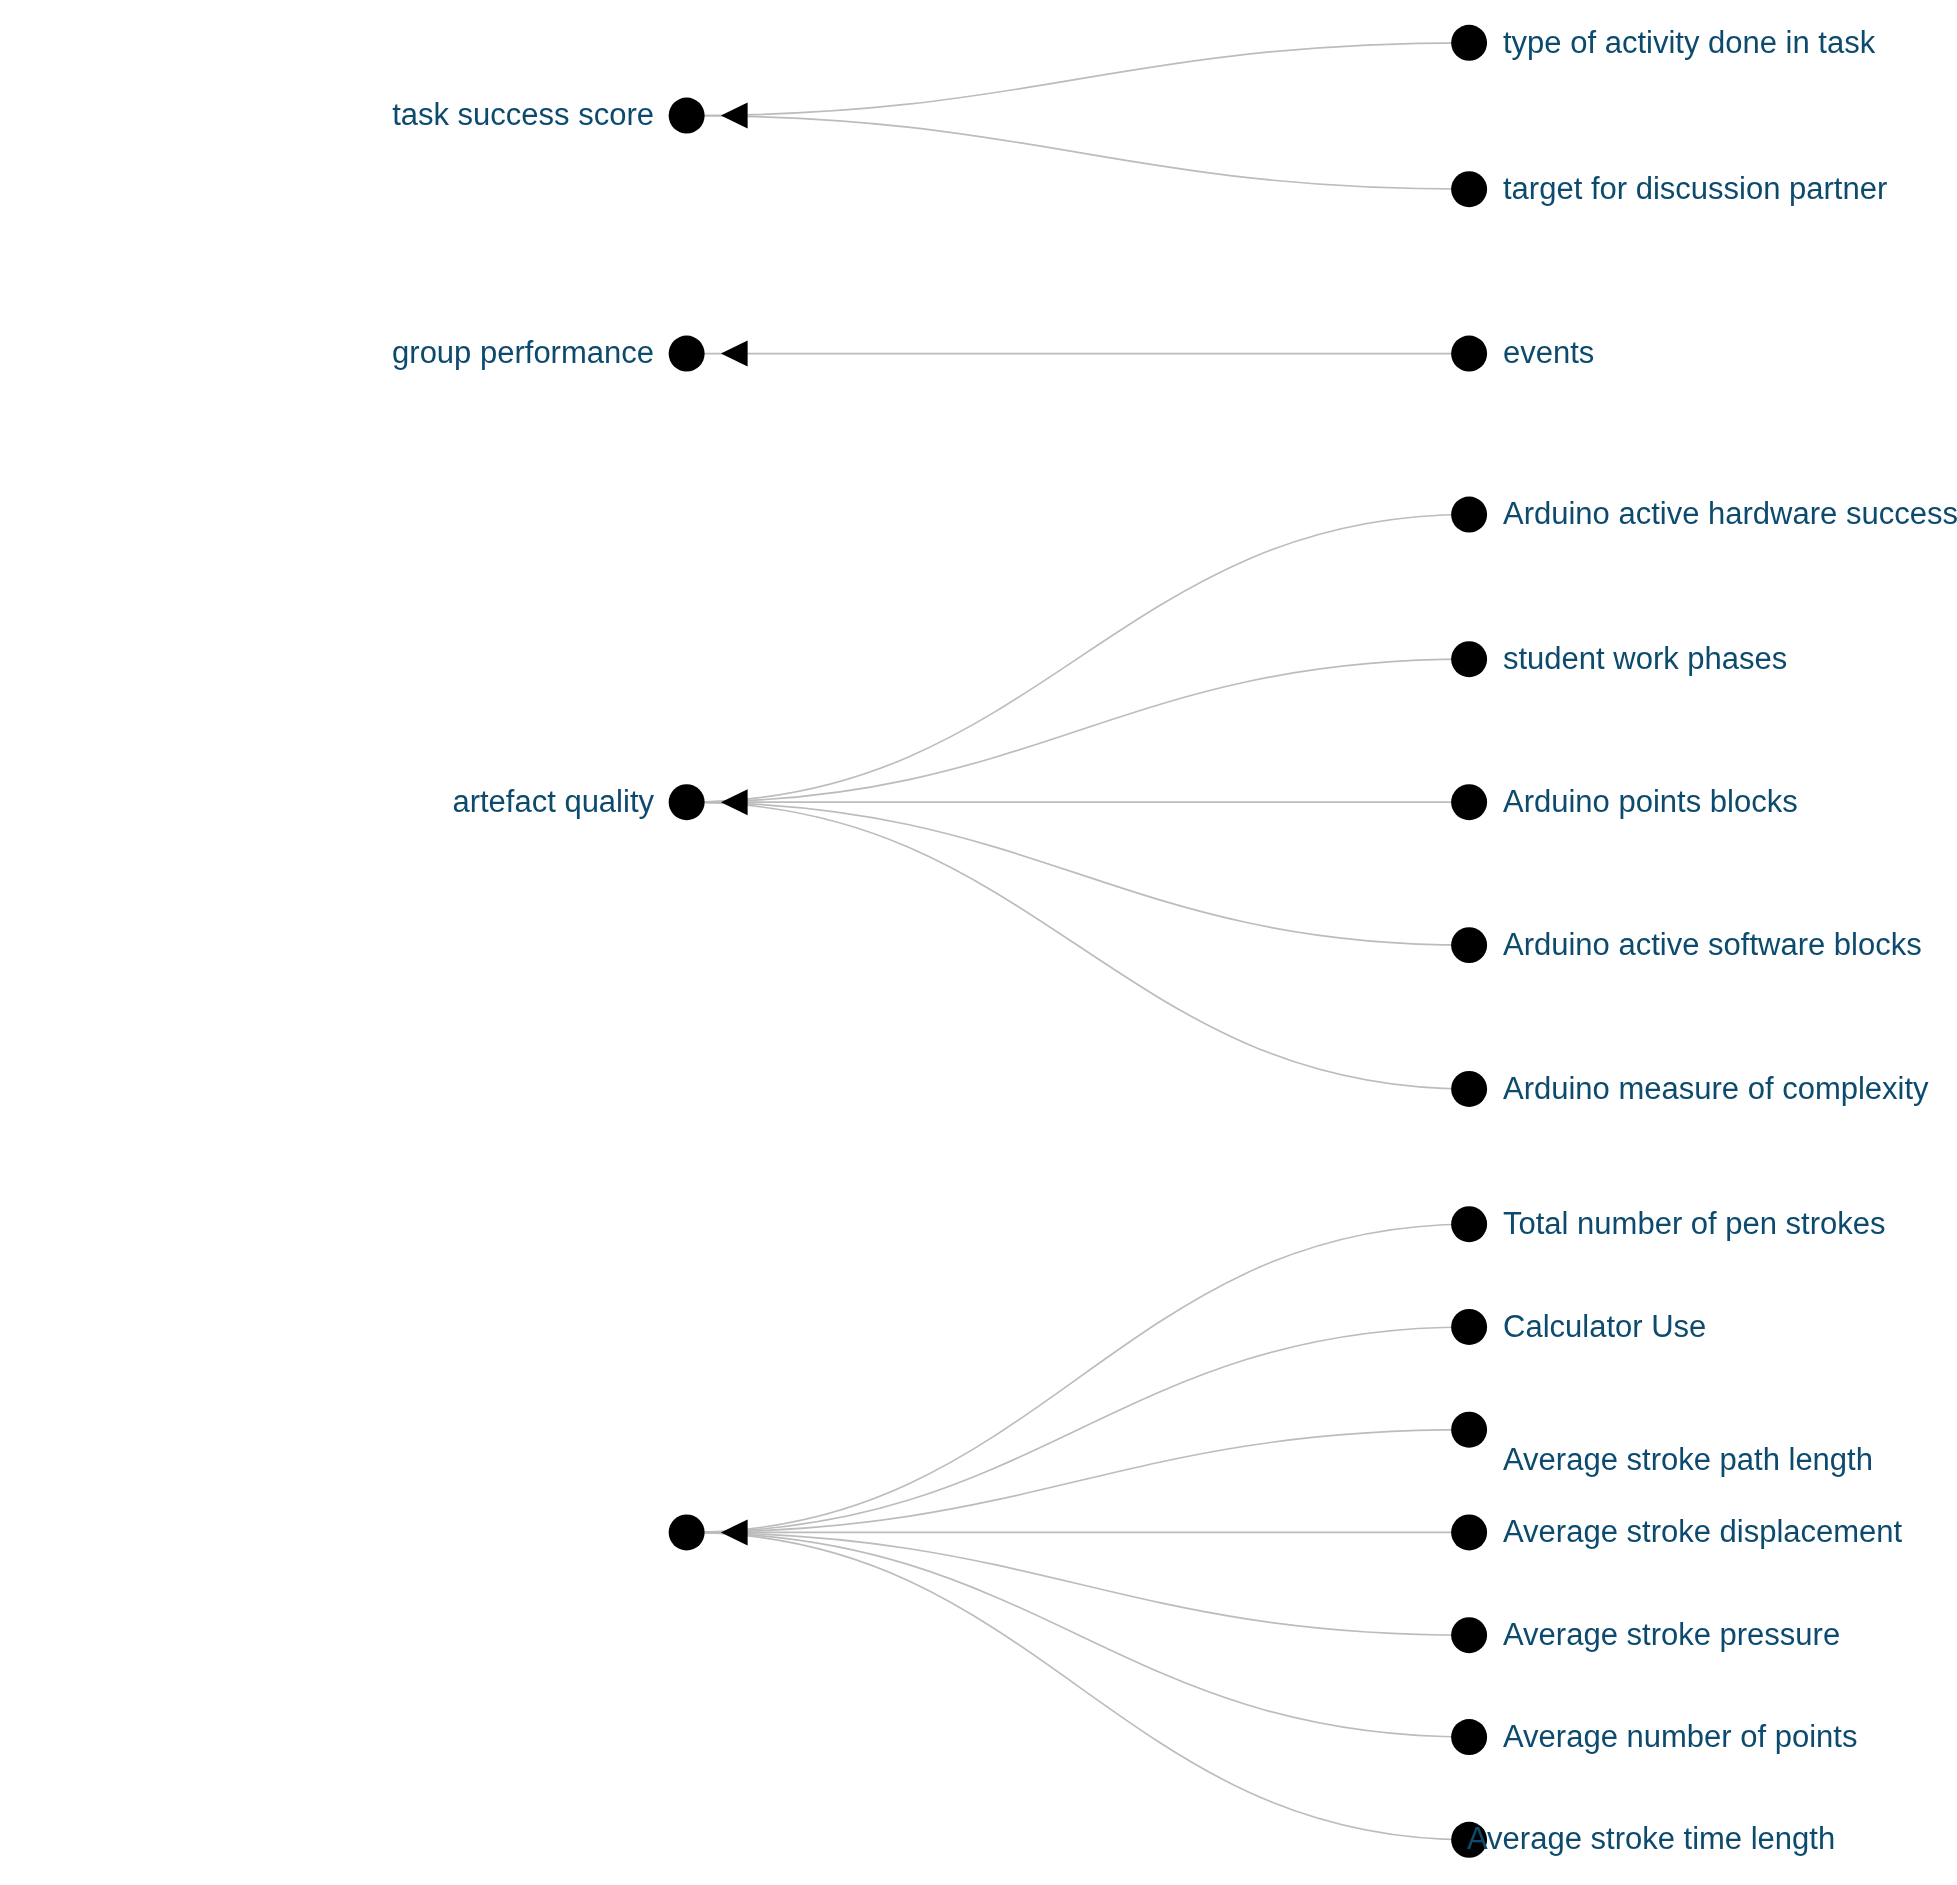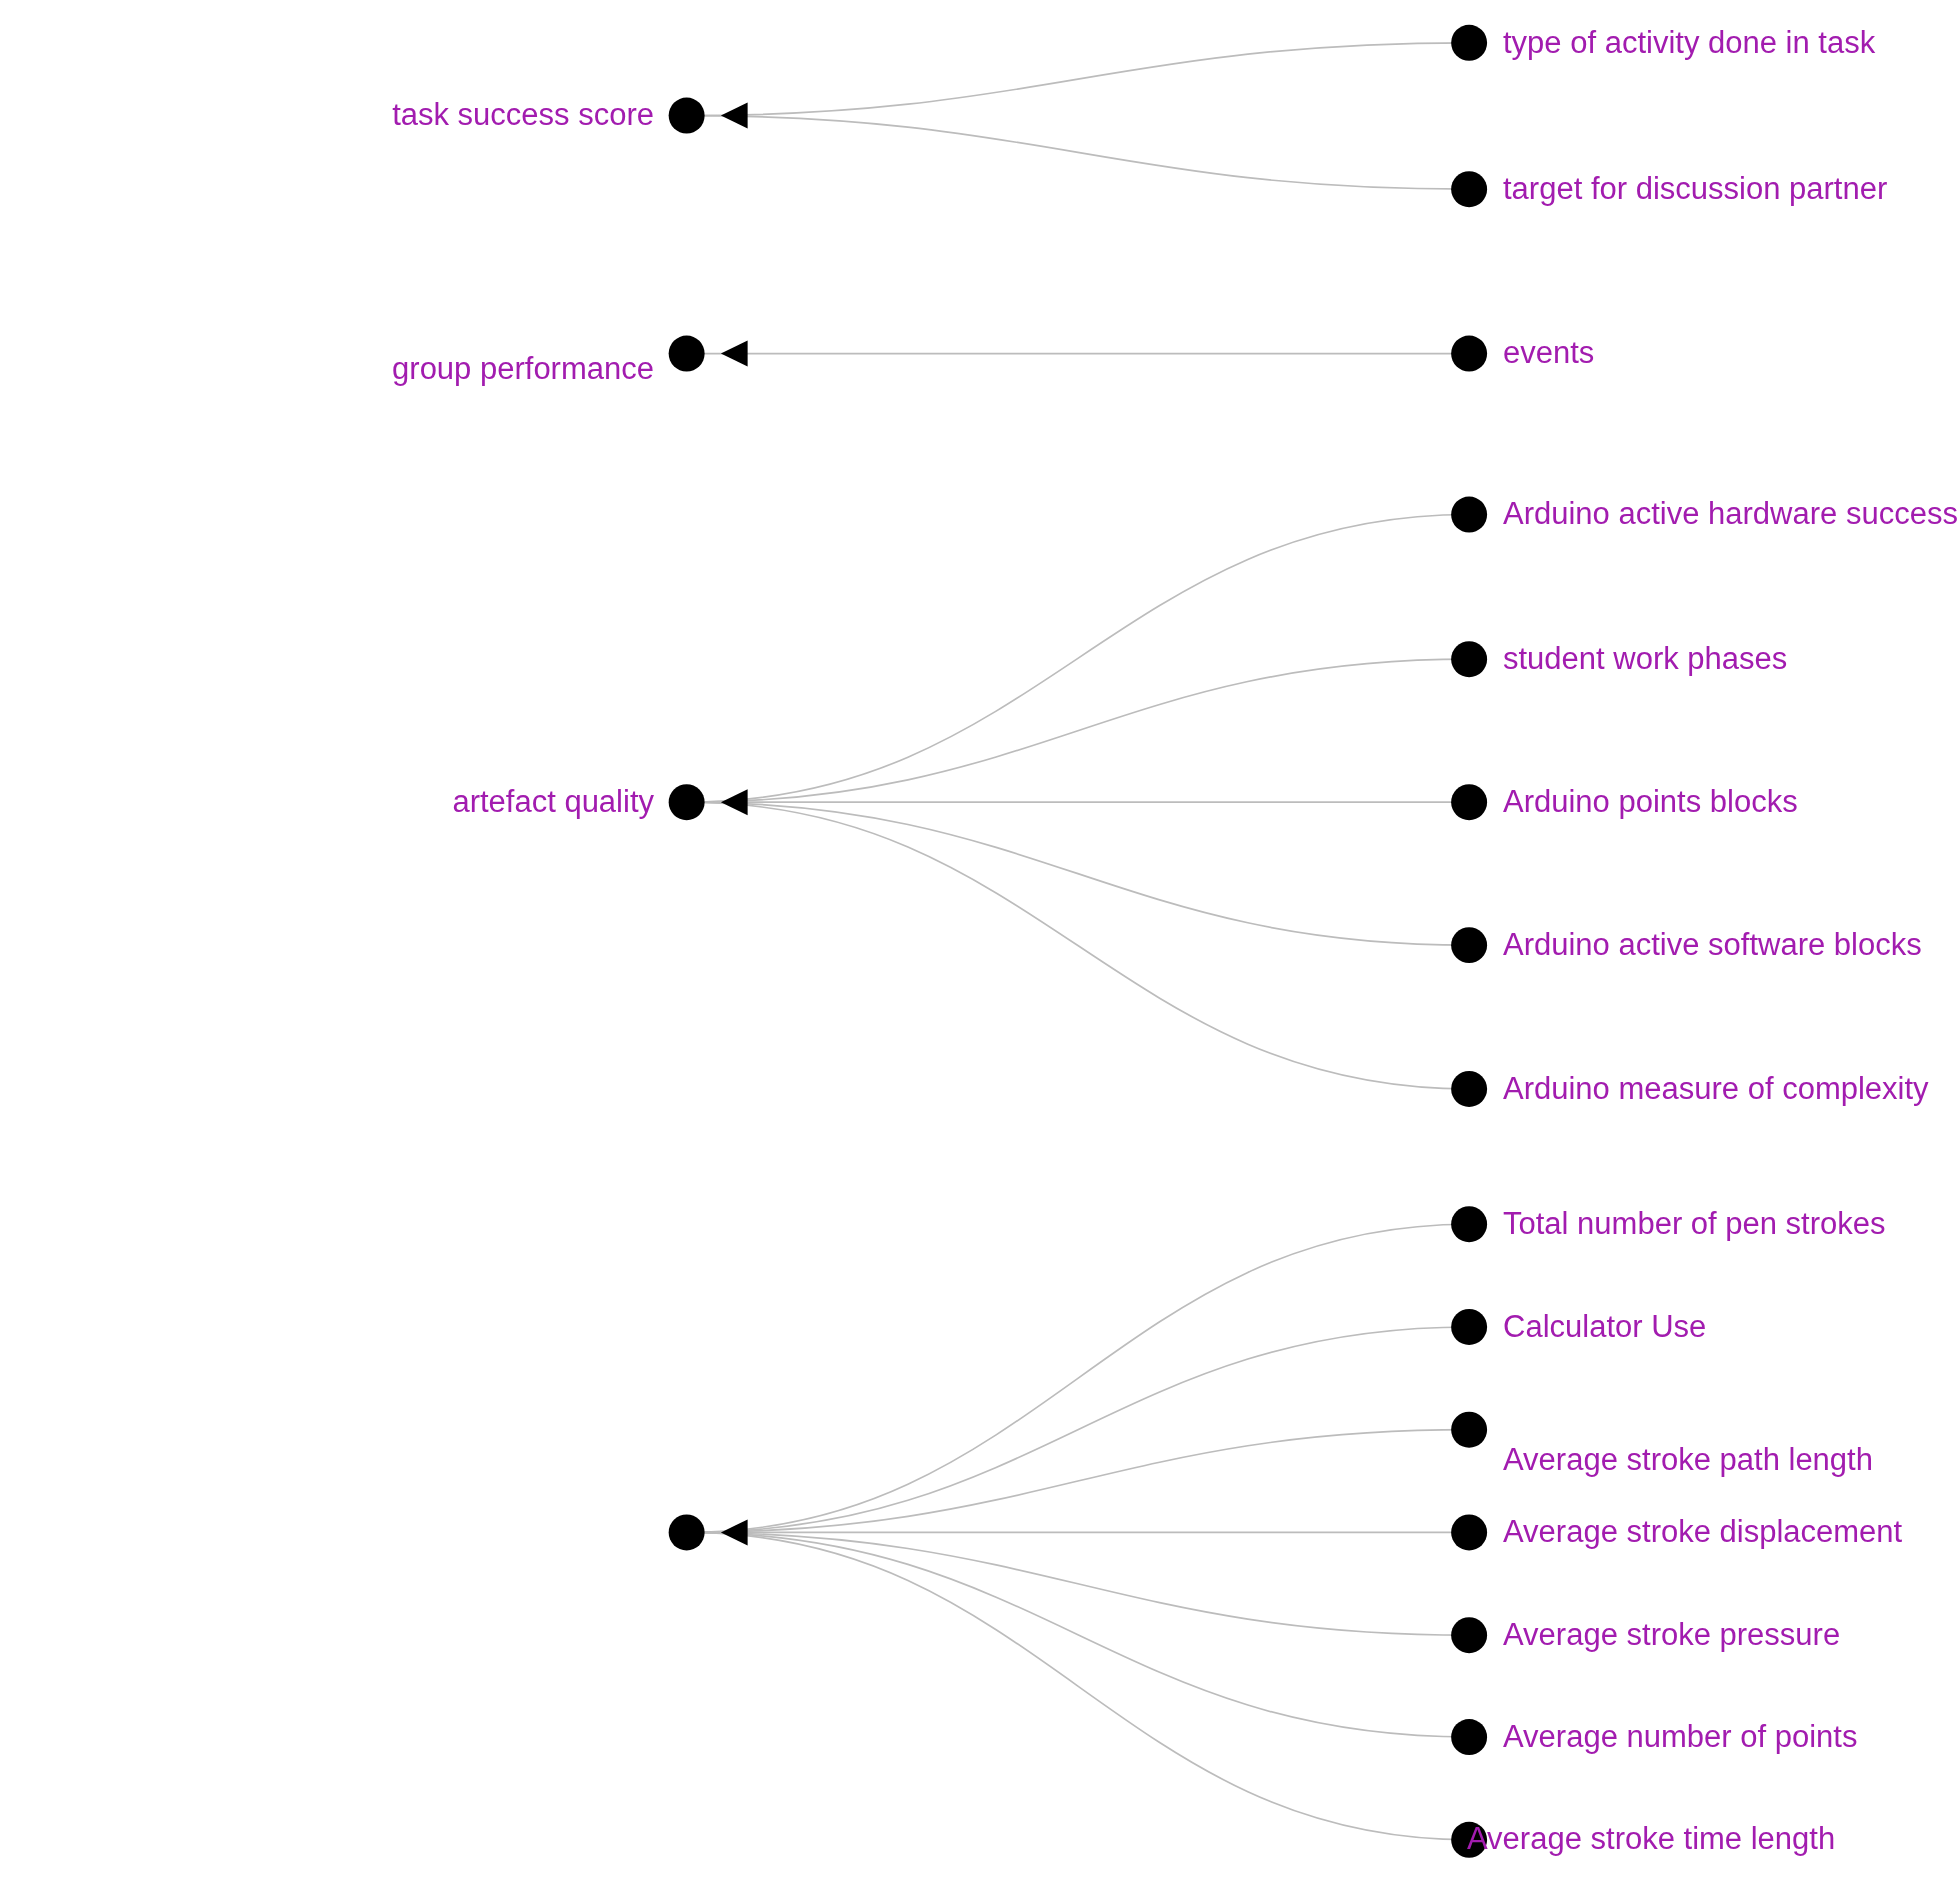--- a/index.html
+++ b/index.html
@@ -4,21 +4,21 @@
 <title>Feature dependency graph</title>
 <style>
   html, body { margin:0; padding:0; background:#ffffff; }
   body { width:1958px; height:1886px; overflow:hidden;
          font-family:"Liberation Sans", sans-serif; }
   #graph { position:absolute; left:0; top:0; width:1958px; height:1886px; }
   .edge { fill:none; stroke:#bcbcbc; stroke-width:1.95; }
   .arrowhead { fill:#000000; }
   .node { fill:#000000; }
   #label-layer { position:absolute; left:0; top:0; width:1958px; height:1886px; }
-  .node-label { position:absolute; white-space:nowrap; color:#a21caf;
+  .node-label { position:absolute; white-space:nowrap; color:#0c4a6e;
                  font-family:"Liberation Sans", sans-serif; font-size:31px; line-height:1; }
   .label-left  { }
   .label-right { text-align:left; }
 </style>
 </head>
 <body>
 
 <svg id="graph" viewBox="0 0 2287 2203" width="1958" height="1886" xmlns="http://www.w3.org/2000/svg">
   <g id="edge-layer">
     <path class="edge" d="M802,135 C1213.3,135 1304.7,50 1716,50"></path>
@@ -61,21 +61,21 @@
     <circle class="node source-node" cx="1716" cy="1670" r="21"></circle>
     <circle class="node source-node" cx="1716" cy="1790" r="21"></circle>
     <circle class="node source-node" cx="1716" cy="1910" r="21"></circle>
     <circle class="node source-node" cx="1716" cy="2029" r="21"></circle>
     <circle class="node source-node" cx="1716" cy="2149" r="21"></circle>
   </g>
 </svg>
 
 <div id="label-layer">
   <div class="node-label label-left" style="top:99px;right:1304px">task success score</div>
-  <div class="node-label label-left" style="top:353px;right:1304px">group performance</div>
+  <div class="node-label label-left" style="top:337px;right:1304px">group performance</div>
   <div class="node-label label-left" style="top:786px;right:1304px">artefact quality</div>
   <div class="node-label label-right" style="top:26.5px;left:1503px">type of activity done in task</div>
   <div class="node-label label-right" style="top:173px;left:1503px">target for discussion partner</div>
   <div class="node-label label-right" style="top:337px;left:1503px">events</div>
   <div class="node-label label-right" style="top:498px;left:1503px">Arduino active hardware success</div>
   <div class="node-label label-right" style="top:643px;left:1503px">student work phases</div>
   <div class="node-label label-right" style="top:786px;left:1503px">Arduino points blocks</div>
   <div class="node-label label-right" style="top:929px;left:1503px">Arduino active software blocks</div>
   <div class="node-label label-right" style="top:1073px;left:1503px">Arduino measure of complexity</div>
   <div class="node-label label-right" style="top:1208px;left:1503px">Total number of pen strokes</div>

